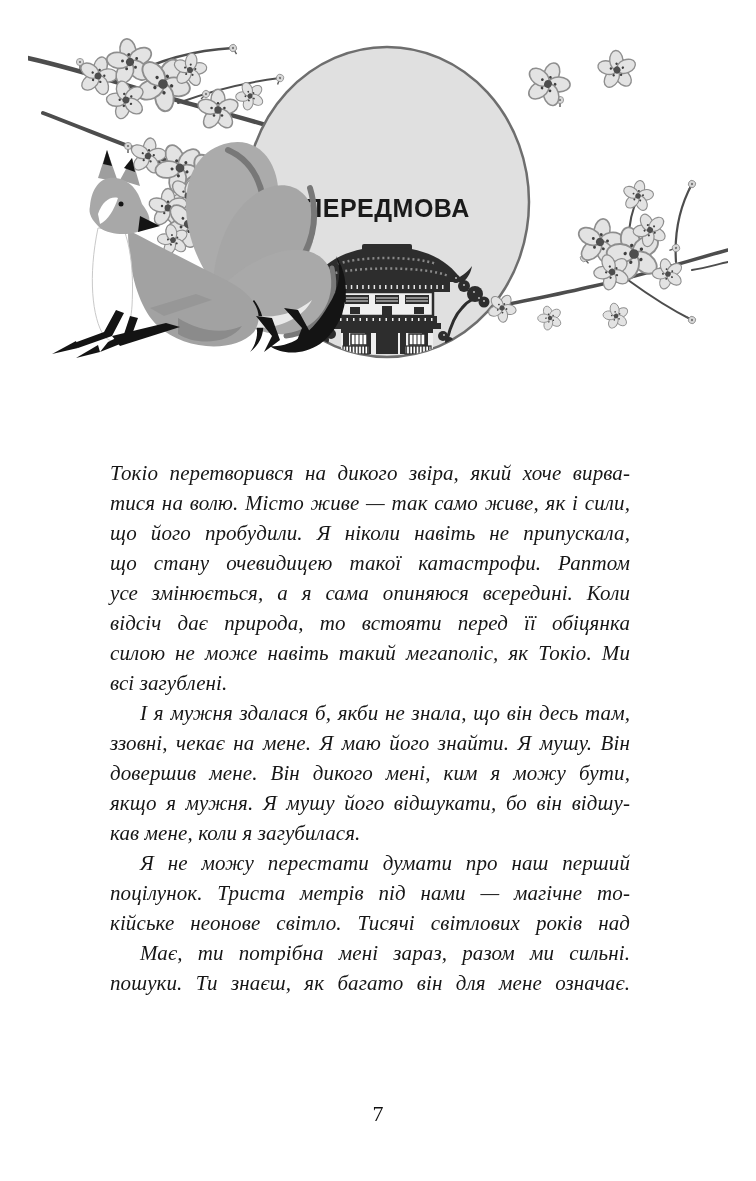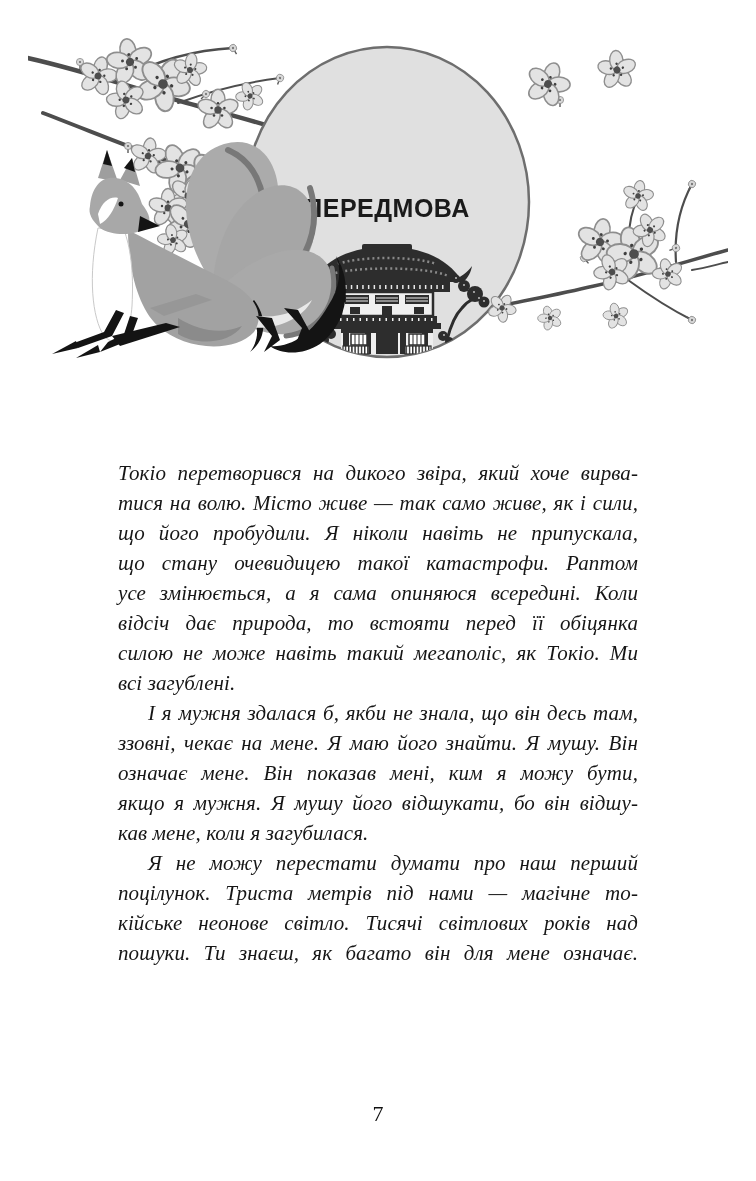--- a/index.html
+++ b/index.html
@@ -2,21 +2,21 @@
 <html><head>
 <meta charset="utf-8">
 <style>
   html,body{margin:0;padding:0;}
   body{
     width:756px;height:1181px;position:relative;overflow:hidden;
     background:#ffffff;font-family:"Liberation Serif",serif;
   }
   .art{position:absolute;left:28px;top:18px;width:700px;height:350px;}
   .text-block{
-    position:absolute;left:118px;top:458px;width:520px;
+    position:absolute;left:110px;top:458px;width:520px;
     font-style:italic;font-size:21px;line-height:30px;color:#161616;
     letter-spacing:.1px;
   }
   .para{margin:0;padding:0;}
   .line{text-align:justify;text-align-last:justify;}
   .line.first{text-indent:30px;}
   .line.plast{text-align-last:left;}
   .pageno{
     position:absolute;left:118px;top:1101px;width:520px;text-align:center;
     font-size:22px;color:#111;font-style:normal;
@@ -247,28 +247,29 @@
         <div class="line">що його пробудили. Я ніколи навіть не припускала,</div>
         <div class="line">що стану очевидицею такої катастрофи. Раптом</div>
         <div class="line">усе змінюється, а я сама опиняюся всередині. Коли</div>
         <div class="line">відсіч дає природа, то встояти перед її обіцянка</div>
         <div class="line">силою не може навіть такий мегаполіс, як Токіо. Ми</div>
         <div class="line plast">всі загублені.</div>
       </div>
       <div class="para">
         <div class="line first">І я мужня здалася б, якби не знала, що він десь там,</div>
         <div class="line">ззовні, чекає на мене. Я маю його знайти. Я мушу. Він</div>
-        <div class="line">означає мене. Він показав мені, ким я можу бути,</div>
+        <div class="line">довершив мене. Він дикого мені, ким я можу бути,</div>
         <div class="line">якщо я мужня. Я мушу його відшукати, бо він відшу-</div>
         <div class="line plast">кав мене, коли я загубилася.</div>
       </div>
       <div class="para">
         <div class="line first">Я не можу перестати думати про наш перший</div>
         <div class="line">поцілунок. Триста метрів під нами — магічне то-</div>
         <div class="line">кійське неонове світло. Тисячі світлових років над</div>
       </div>
       <div class="para">
+        <div class="line first">Має, ти потрібна мені зараз, разом ми сильні.</div>
         <div class="line">пошуки. Ти знаєш, як багато він для мене означає.</div>
       </div>
     </div>
 </main>
 
 <div class="pageno">7</div>
 
 </body></html>

